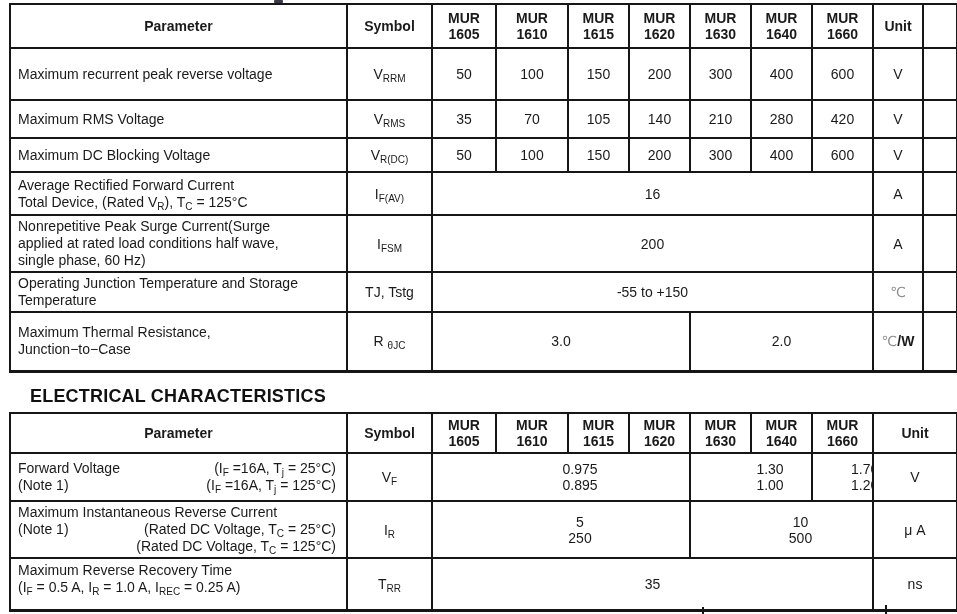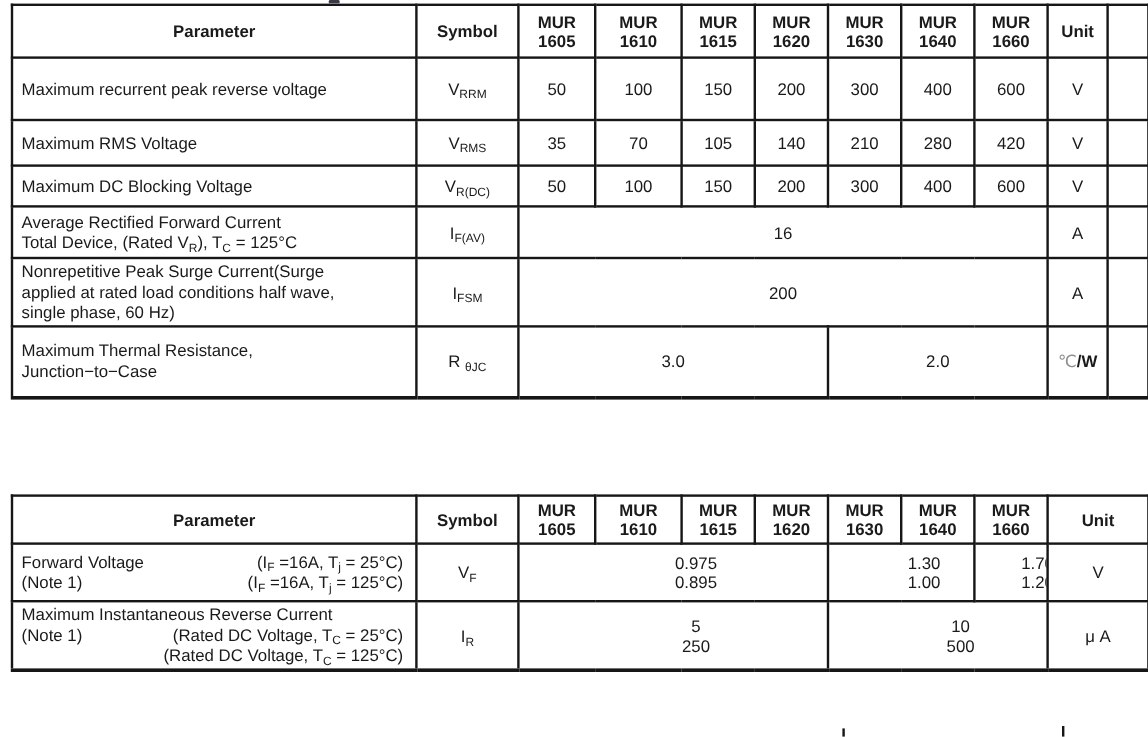--- a/index.html
+++ b/index.html
@@ -160,38 +160,53 @@
             </div>
             <div class="pline">
               <span class="pl">single phase, 60 Hz)</span>
             </div>
           </td>
           <td class="cell-sym">I<sub class="sb">FSM</sub></td>
           <td class="cell-val" colspan="7">200</td>
           <td class="cell-unit"><span>A</span></td>
           <td class="c-extra"></td>
         </tr>
+        <tr class="drow" style="height: 40px;">
+          <td class="cell-param">
+            <div class="pline">
+              <span class="pl">Operating Junction Temperature and Storage</span>
+            </div>
+            <div class="pline">
+              <span class="pl">Temperature</span>
+            </div>
+          </td>
+          <td class="cell-sym">TJ, Tstg</td>
+          <td class="cell-val" colspan="7">-55 to +150</td>
+          <td class="cell-unit"><span class="u-gray">℃</span></td>
+          <td class="c-extra"></td>
+        </tr>
         <tr class="drow" style="height: 59px;">
           <td class="cell-param">
             <div class="pline">
               <span class="pl">Maximum Thermal Resistance,</span>
             </div>
             <div class="pline">
               <span class="pl">Junction−to−Case</span>
             </div>
           </td>
           <td class="cell-sym">R <sub class="sb">θJC</sub></td>
           <td class="cell-val" colspan="4">3.0</td>
           <td class="cell-val" colspan="3">2.0</td>
           <td class="cell-unit"><span class="u-gray">℃</span><span class=" u-bold">/W</span></td>
           <td class="c-extra"></td>
         </tr>
       </tbody>
   </table>
 
+  <h2 class="ec-title">ELECTRICAL CHARACTERISTICS</h2>
 
   <table class="dtable t2">
     <colgroup>
       <col style="width:337px">
         <col style="width:85px">
       <col style="width:64px">
         <col style="width:72px">
         <col style="width:61px">
         <col style="width:61px">
       <col style="width:61px">
@@ -262,19 +277,32 @@
           <td class="cell-val" colspan="4">
             <div class="vline">5</div>
             <div class="vline">250</div>
           </td>
           <td class="cell-val" colspan="3">
             <div class="vline">10</div>
             <div class="vline">500</div>
           </td>
           <td class="cell-unit"><span>μ A</span></td>
         </tr>
+        <tr class="drow" style="height: 52px;">
+          <td class="cell-param vtop">
+            <div class="pline">
+              <span class="pl">Maximum Reverse Recovery Time</span>
+            </div>
+            <div class="pline">
+              <span class="pl">(I<sub class="sb">F</sub> = 0.5 A, I<sub class="sb">R</sub> = 1.0 A, I<sub class="sb">REC</sub> = 0.25 A)</span>
+            </div>
+          </td>
+          <td class="cell-sym">T<sub class="sb">RR</sub></td>
+          <td class="cell-val" colspan="7">35</td>
+          <td class="cell-unit"><span>ns</span></td>
+        </tr>
       </tbody>
   </table>
 
   <div class="sliver sliver-1"></div>
   <div class="sliver sliver-2"></div>
 
 </div>
 
 </body></html>

